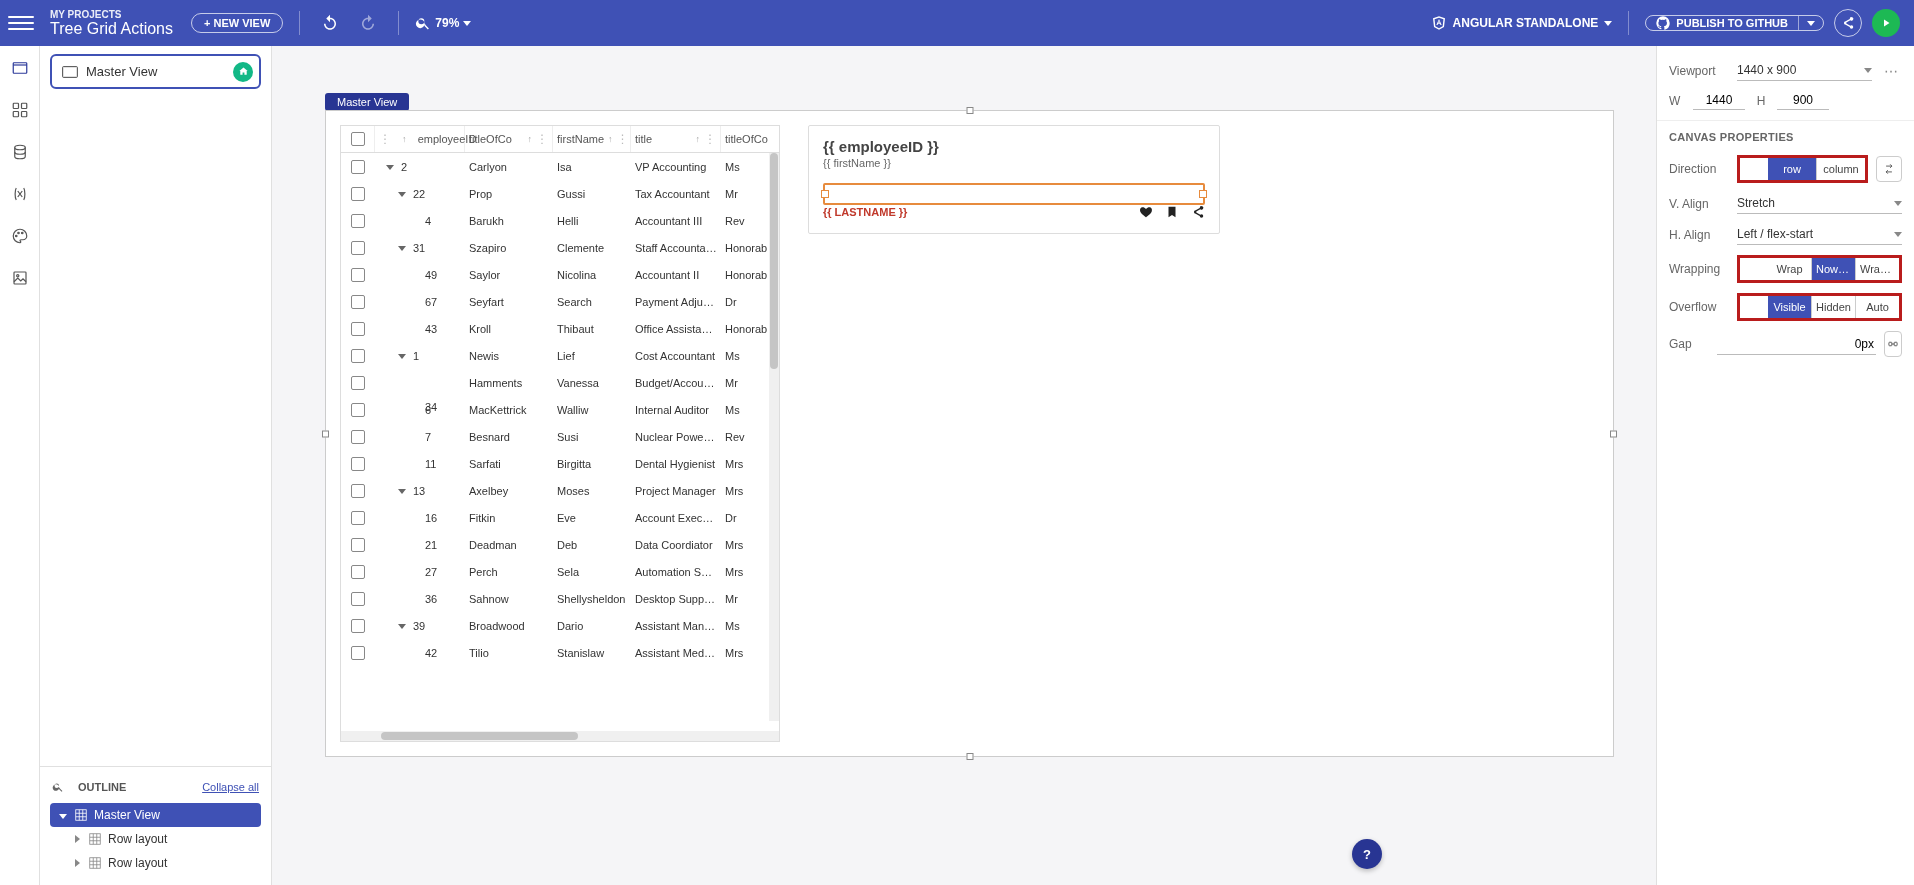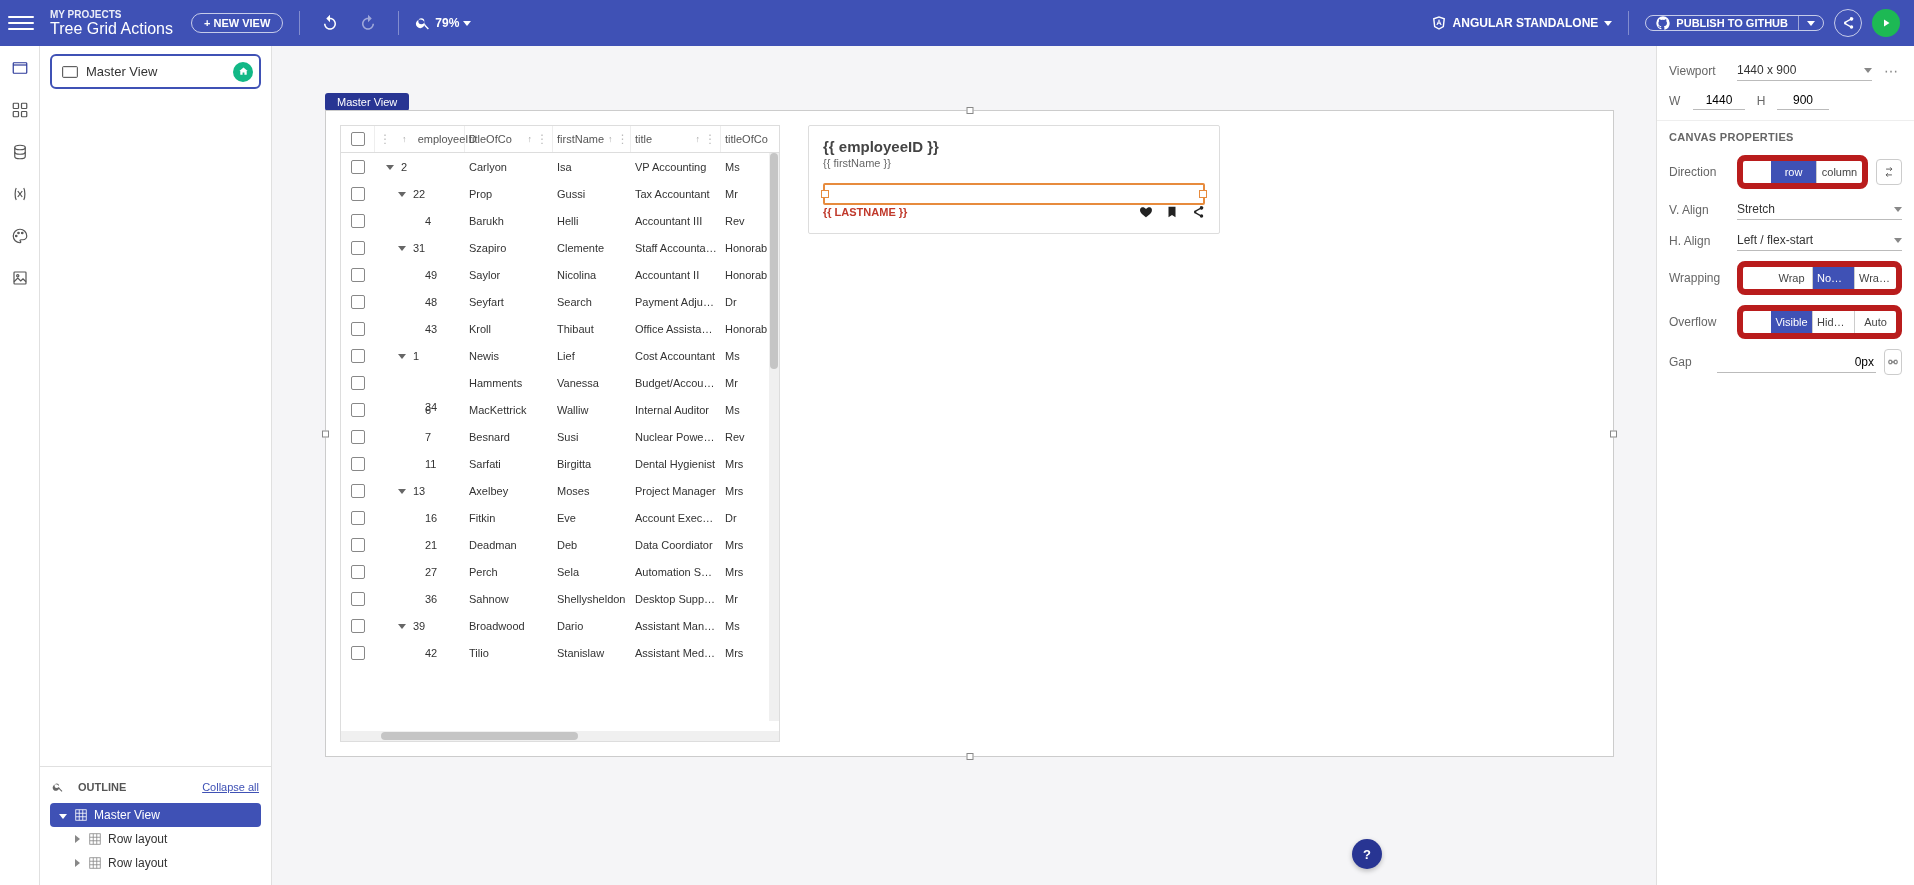--- a/index.html
+++ b/index.html
@@ -130,21 +130,21 @@
 
   
   .right-panel{width:258px;border-left:1px solid var(--border);padding:14px 12px;font-size:12px;color:#444;overflow-y:auto;}
   .prop-row{display:flex;align-items:center;margin-bottom:10px;gap:8px;}
   .prop-row .lbl{width:60px;color:#666;}
   .vp-sel{flex:1;border-bottom:1px solid #bbb;padding:3px 0;color:#333;display:flex;align-items:center;justify-content:space-between;cursor:pointer;}
   .dim-in{width:52px;border:none;border-bottom:1px solid #bbb;text-align:center;font-size:12px;outline:none;padding:2px 0;}
   .more-dots{font-size:14px;color:#888;cursor:pointer;padding:0 4px;}
   .section-title{font-size:11px;font-weight:600;color:#666;margin:10px 0 12px 0;letter-spacing:.3px;}
   .right-panel hr{border:none;border-top:1px solid #eee;margin:8px -12px 10px -12px;}
-  .seg{display:flex;border:6px solid #b91c1c;border-radius:8px;overflow:hidden;padding-left:28px;}
+  .seg{display:flex;border:3px solid #b91c1c;border-radius:0;overflow:hidden;padding-left:28px;}
   .seg .opt{flex:1;text-align:center;padding:5px 4px;font-size:11px;cursor:pointer;white-space:nowrap;overflow:hidden;text-overflow:ellipsis;}
   .seg .opt+.opt{border-left:1px solid #ccc;}
   .seg .opt.active{background:var(--indigo);color:#fff;}
   .sq-btn{width:26px;height:26px;border:1px solid #ccc;border-radius:4px;display:flex;align-items:center;justify-content:center;cursor:pointer;}
   .sq-btn svg{width:14px;height:14px;fill:none;stroke:#555;stroke-width:1.6;}
   .gap-in{flex:1;border:none;border-bottom:1px solid #bbb;text-align:right;font-size:12px;outline:none;padding:3px 2px;}
 
   
   .help-fab{position:absolute;right:274px;bottom:16px;width:30px;height:30px;border-radius:50%;background:var(--indigo-deep);color:#fff;display:flex;align-items:center;justify-content:center;font-weight:700;cursor:pointer;box-shadow:0 2px 5px rgba(0,0,0,.25);}
 
@@ -421,21 +421,21 @@
                   <div class="gc c-first">Nicolina</div>
                   <div class="gc c-title">Accountant II</div>
                   <div class="gc c-toc">Honorab</div>
                 </div>
                 <div class="gr">
                   <div class="gc c-sel">
                     <span class="cb"></span>
                   </div>
                   <div class="gc c-id" style="padding-left:34px;">
                     <span class="exp"></span>
-                    <span class="num">48</span>
+                    <span class="num">67</span>
                   </div>
                   <div class="gc c-last">Seyfart</div>
                   <div class="gc c-first">Search</div>
                   <div class="gc c-title">Payment Adjust…</div>
                   <div class="gc c-toc">Dr</div>
                 </div>
                 <div class="gr">
                   <div class="gc c-sel">
                     <span class="cb"></span>
                   </div>

